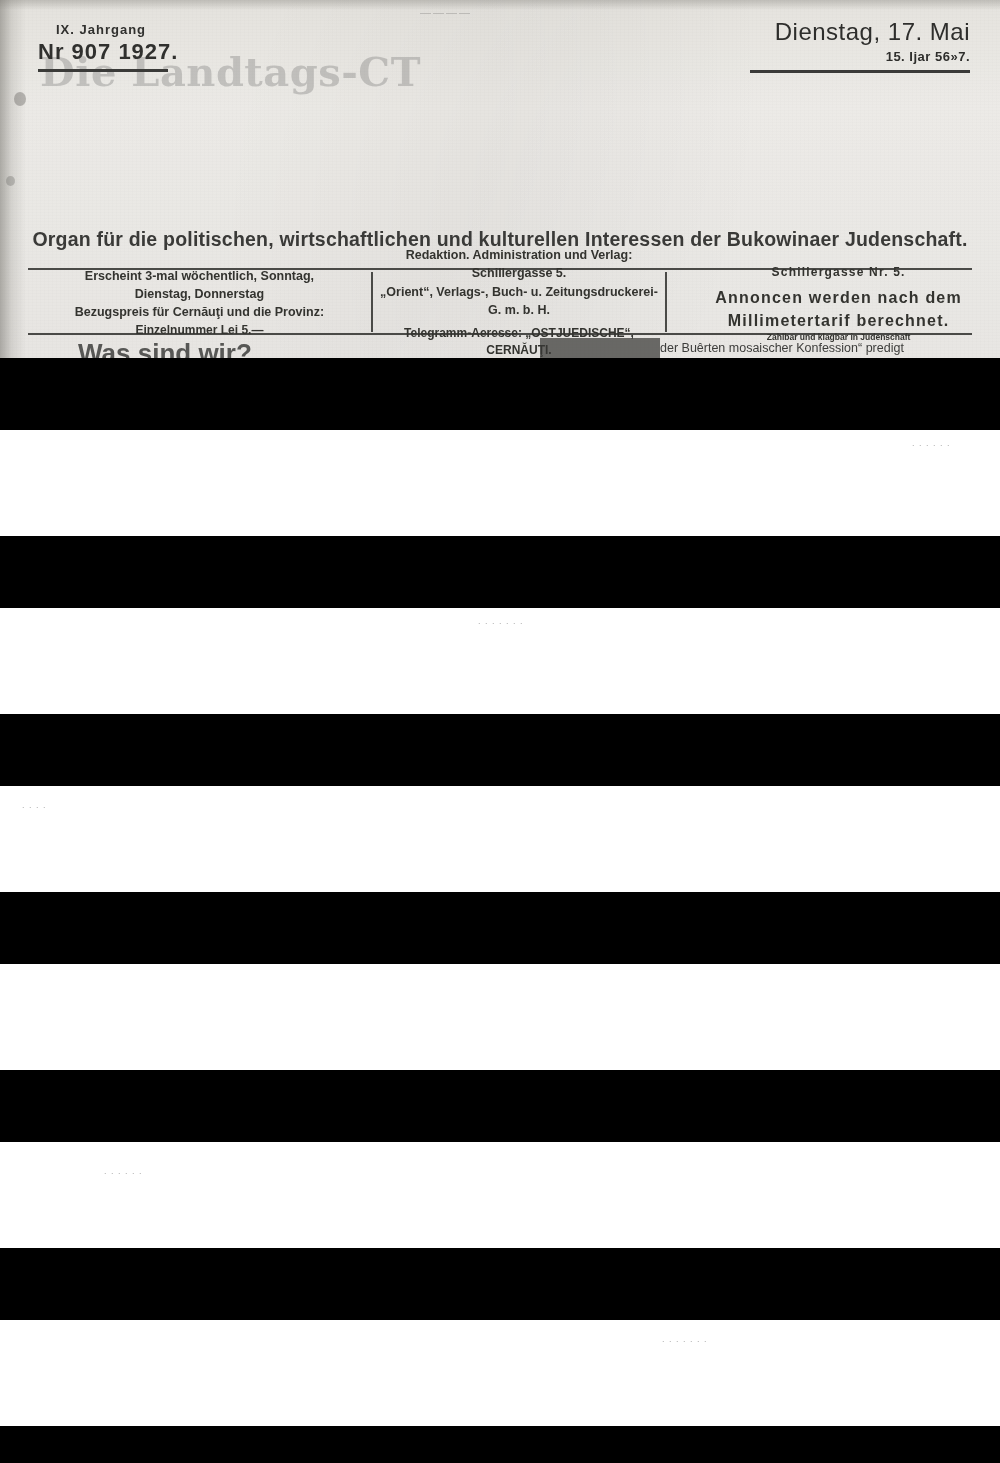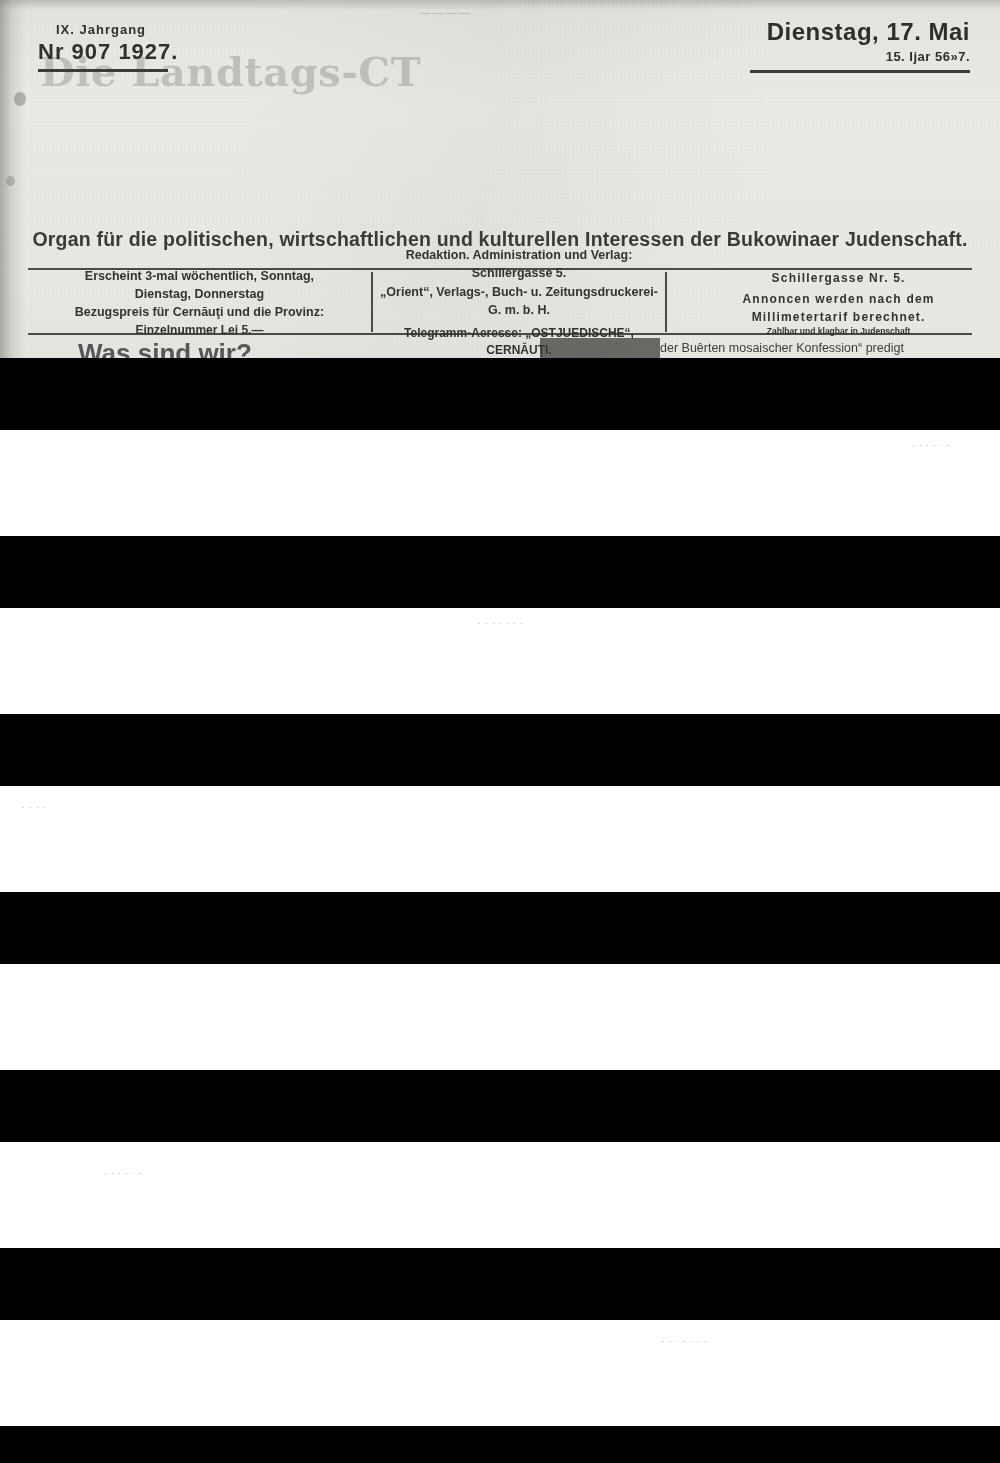--- a/index.html
+++ b/index.html
@@ -96,21 +96,21 @@
 
   .issue-right {
     position: absolute;
     right: 30px;
     top: 18px;
     text-align: right;
     color: #2e2e2c;
   }
   .issue-right .date {
     font-size: 24px;
-    font-weight: bold;
+    font-weight: normal;
     letter-spacing: 0.5px;
   }
   .issue-right .hebdate {
     font-size: 13px;
     font-weight: bold;
     margin-top: 3px;
     letter-spacing: 0.5px;
   }
   .issue-right .rule {
     width: 220px;
@@ -202,21 +202,21 @@
     display: flex;
     flex-direction: column;
     justify-content: center;
     margin-left: 38px;
   }
   .imprint .col.c1 { width: 300px; }
   .imprint .col.c2 { width: 330px; border-left: 2px solid #4a4a47; border-right: 2px solid #4a4a47; }
   .imprint .col.c3 { width: 300px; }
   .imprint .l1 { font-size: 12.5px; font-weight: bold; line-height: 1.45; }
   .imprint .l2 { font-size: 12px; font-weight: bold; line-height: 1.45; }
-  .imprint .l3 { font-size: 12px; font-weight: bold; line-height: 1.45; }
+  .imprint .l3 { font-size: 16px; font-weight: bold; line-height: 1.45; }
   .imprint .sp { letter-spacing: 1.2px; }
   .imprint .tiny { font-size: 8.5px; font-weight: bold; }
 
   
   .teaser {
     position: absolute;
     left: 0;
     top: 338px;
     width: 908px;
     height: 22px;

